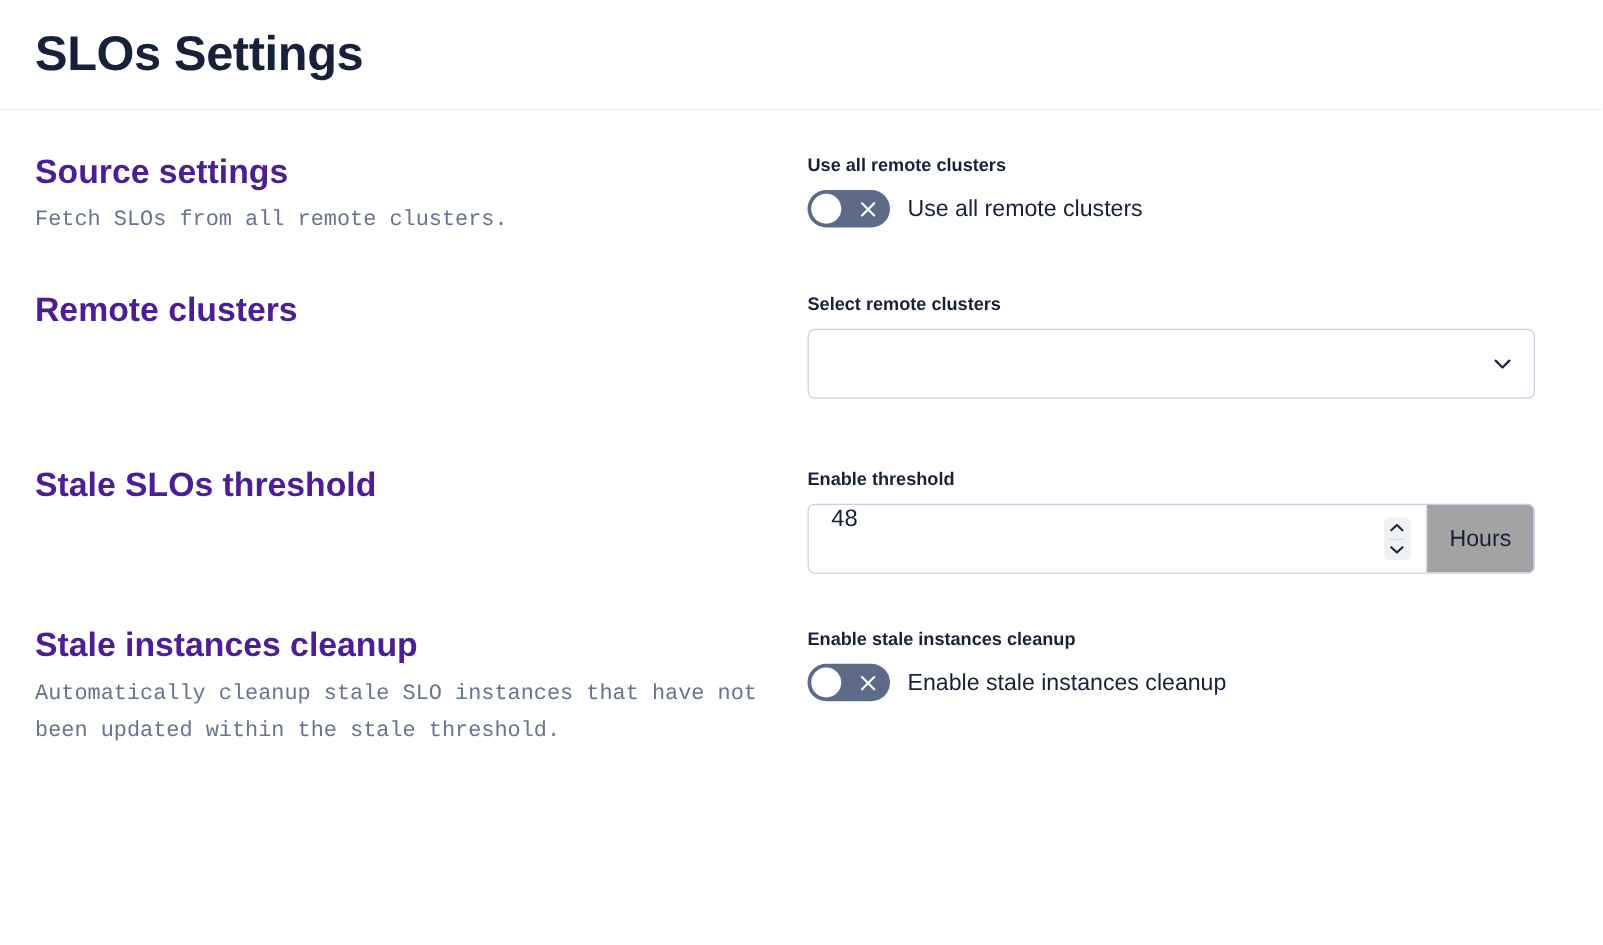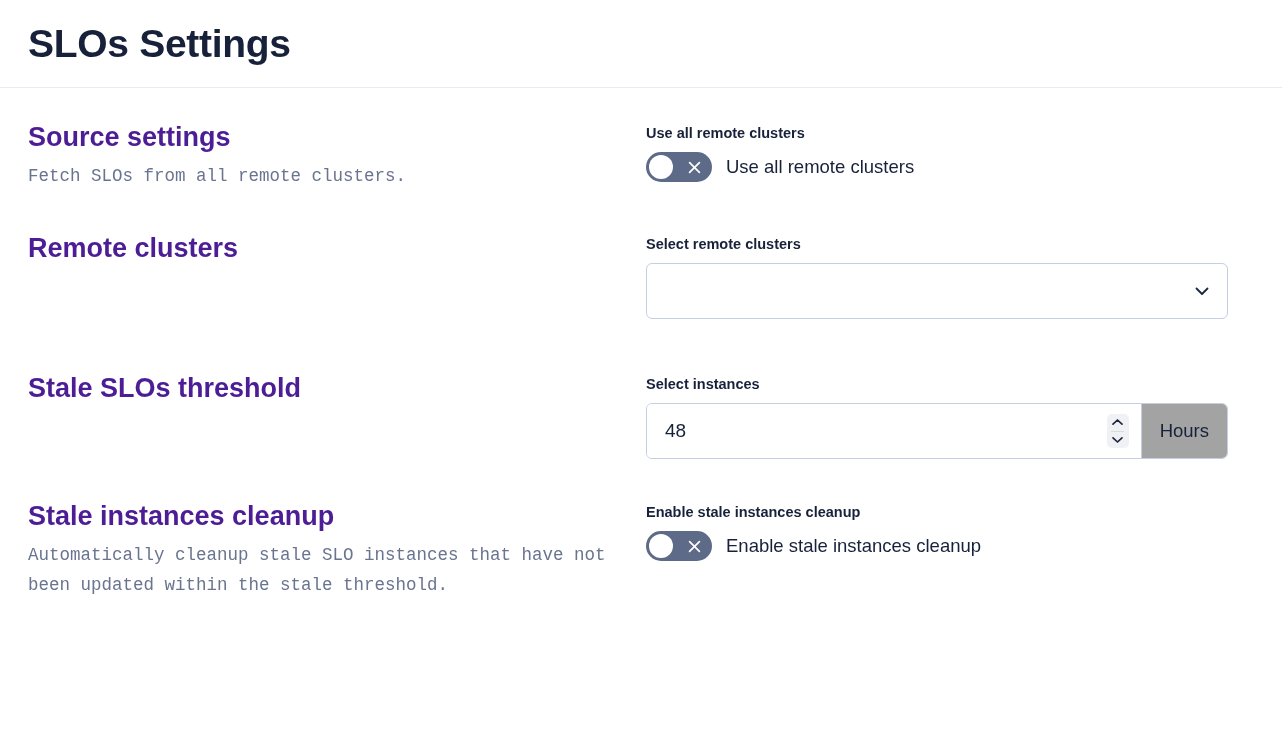--- a/index.html
+++ b/index.html
@@ -159,21 +159,20 @@
     border: 1px solid #c6cee1;
     border-radius: 6px;
     background: #ffffff;
     overflow: hidden;
   }
   .number-field {
     position: relative;
     flex: 1 1 auto;
     min-width: 0;
     display: flex;
-    align-items: center;
     padding: 0 46px 0 18px;
     background: #ffffff;
   }
   .number-value {
     font-size: 19px;
     color: #17213a;
     line-height: 24px;
   }
   .stepper {
     position: absolute;
@@ -270,21 +269,21 @@
       </div>
     </div>
 
     <div class="spacer-lg"></div>
 
     <div class="settings-row">
       <div class="col-left">
         <div class="section-heading">Stale SLOs threshold</div>
       </div>
       <div class="col-right">
-        <span class="field-label">Select instances</span>
+        <span class="field-label">Enable threshold</span>
         <div class="number-group">
           <div class="number-field">
             <span class="number-value">48</span>
             <span class="stepper">
               <span class="arrow">
                 <svg width="13" height="9" viewBox="0 0 13 9" aria-hidden="true">
                   <path d="M2 6.2 L6.5 2 L11 6.2" stroke="#1c2640" stroke-width="1.7" stroke-linecap="round" stroke-linejoin="round" fill="none"></path>
                 </svg>
               </span>
               <span class="sep"></span>

